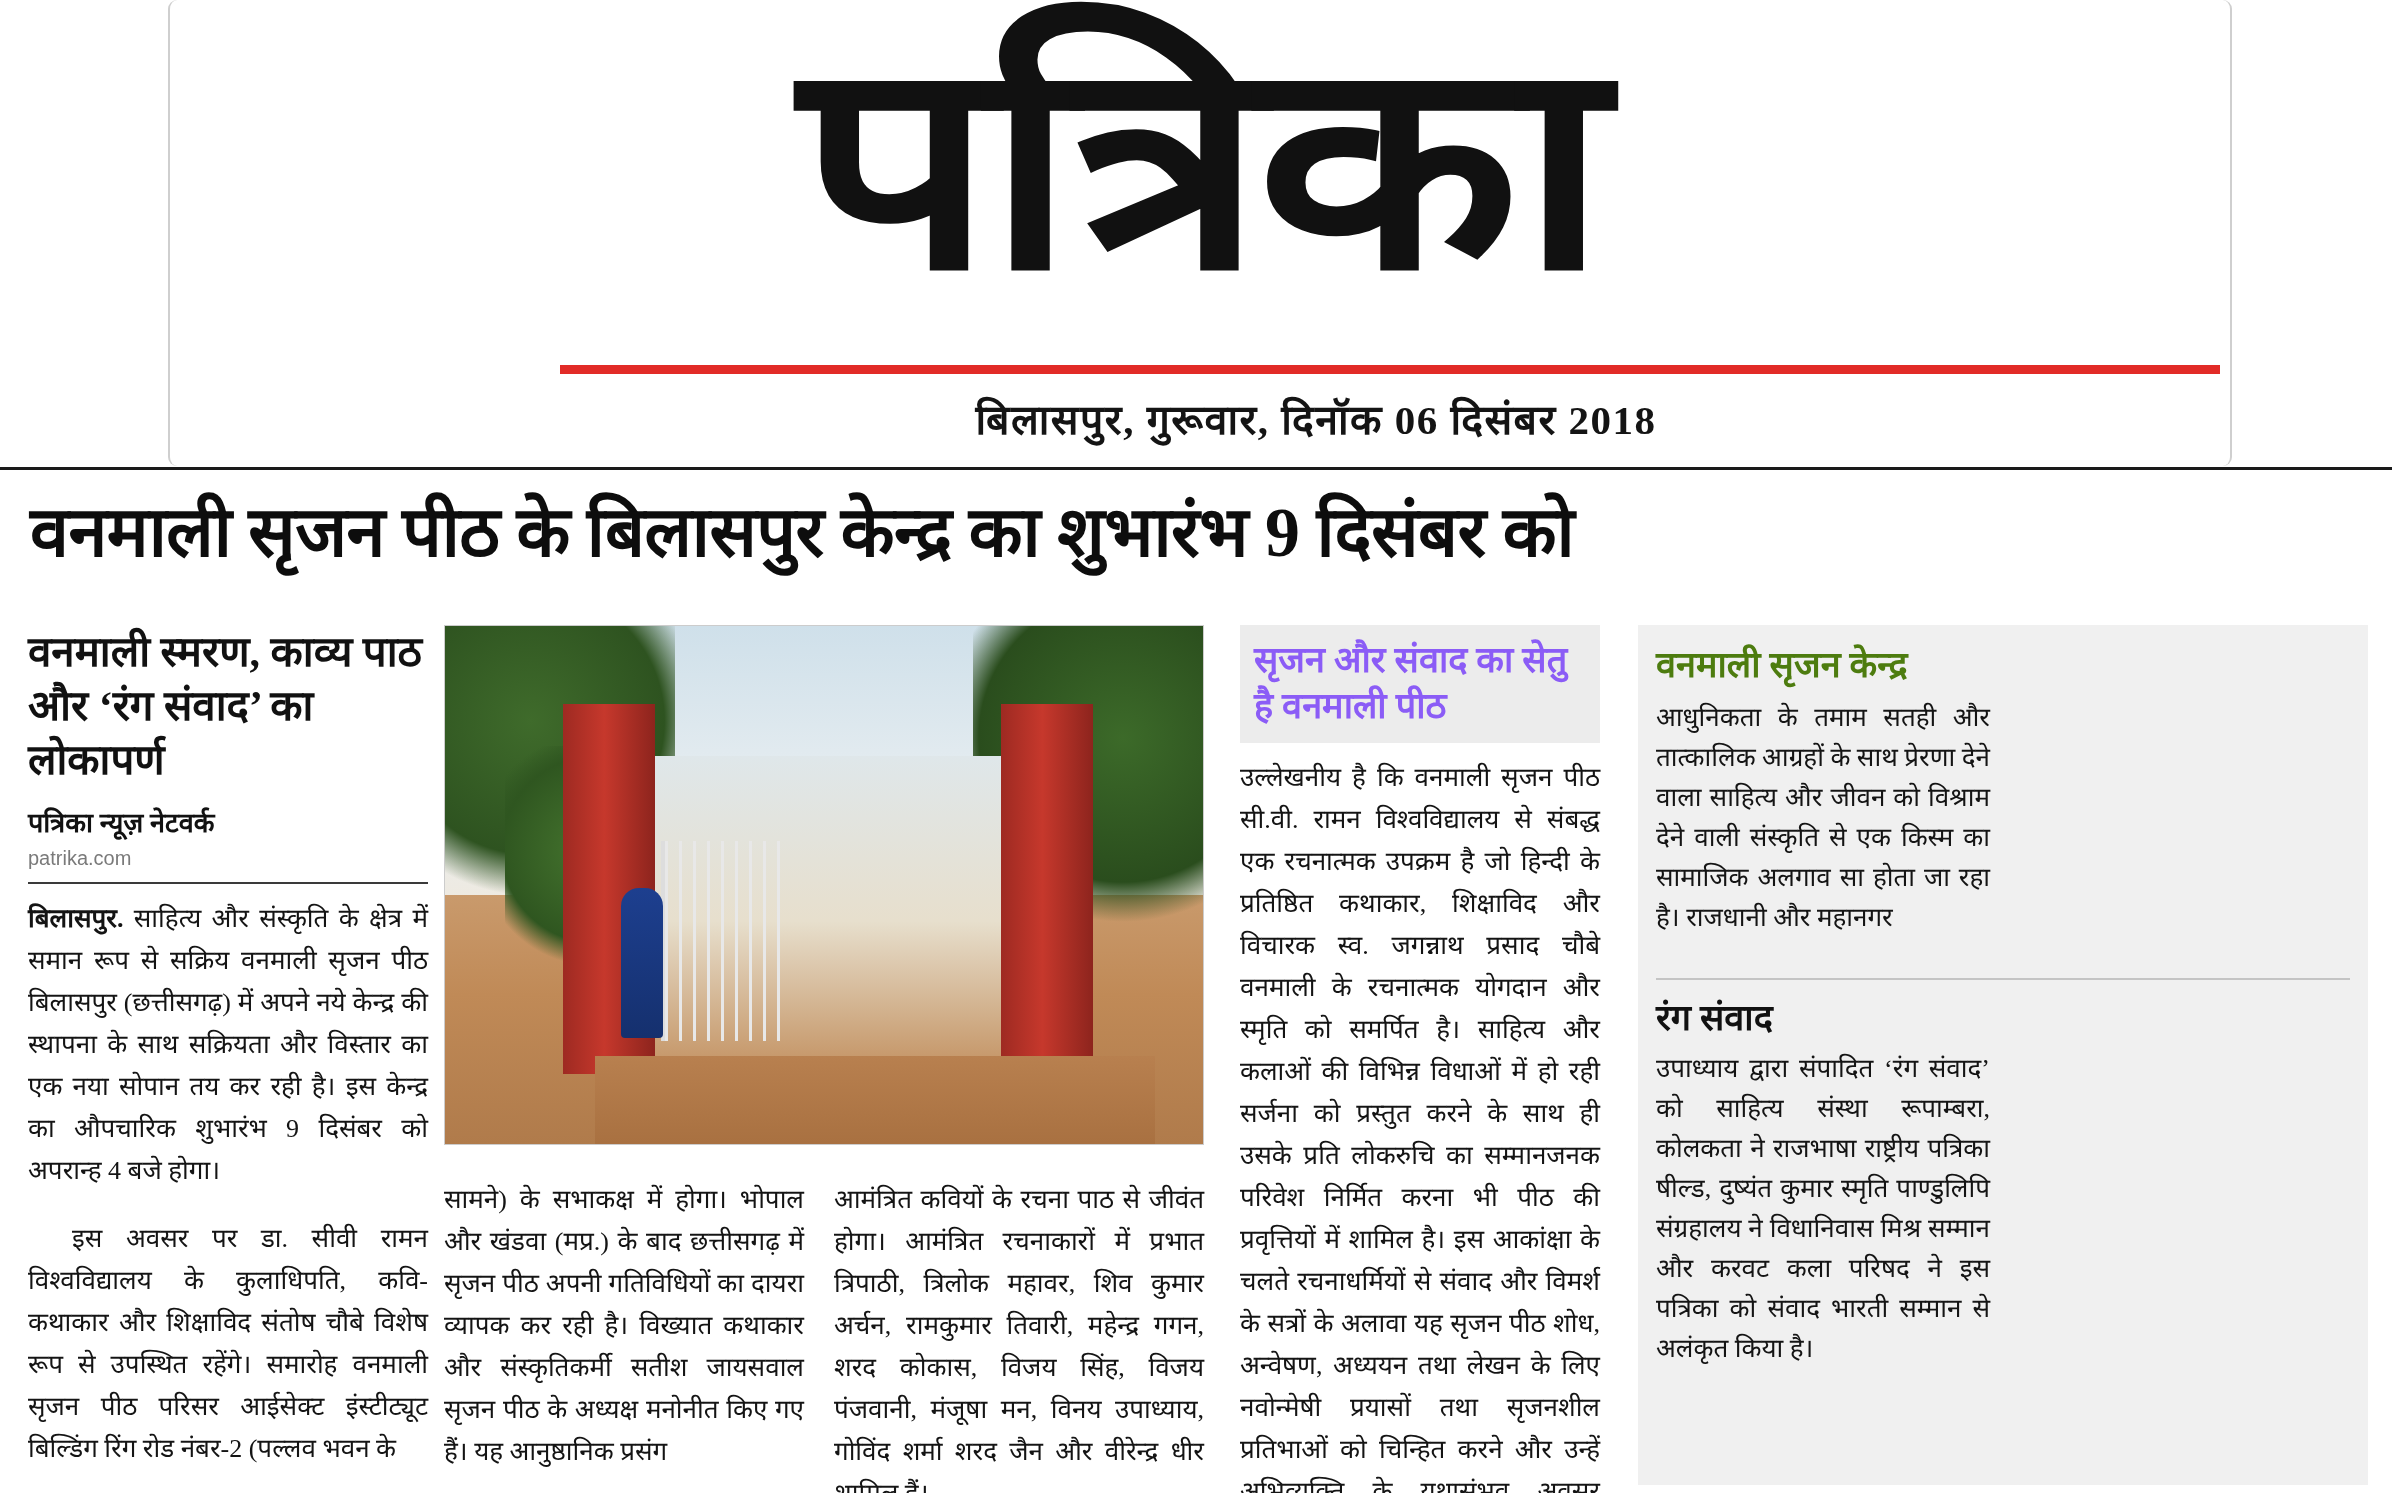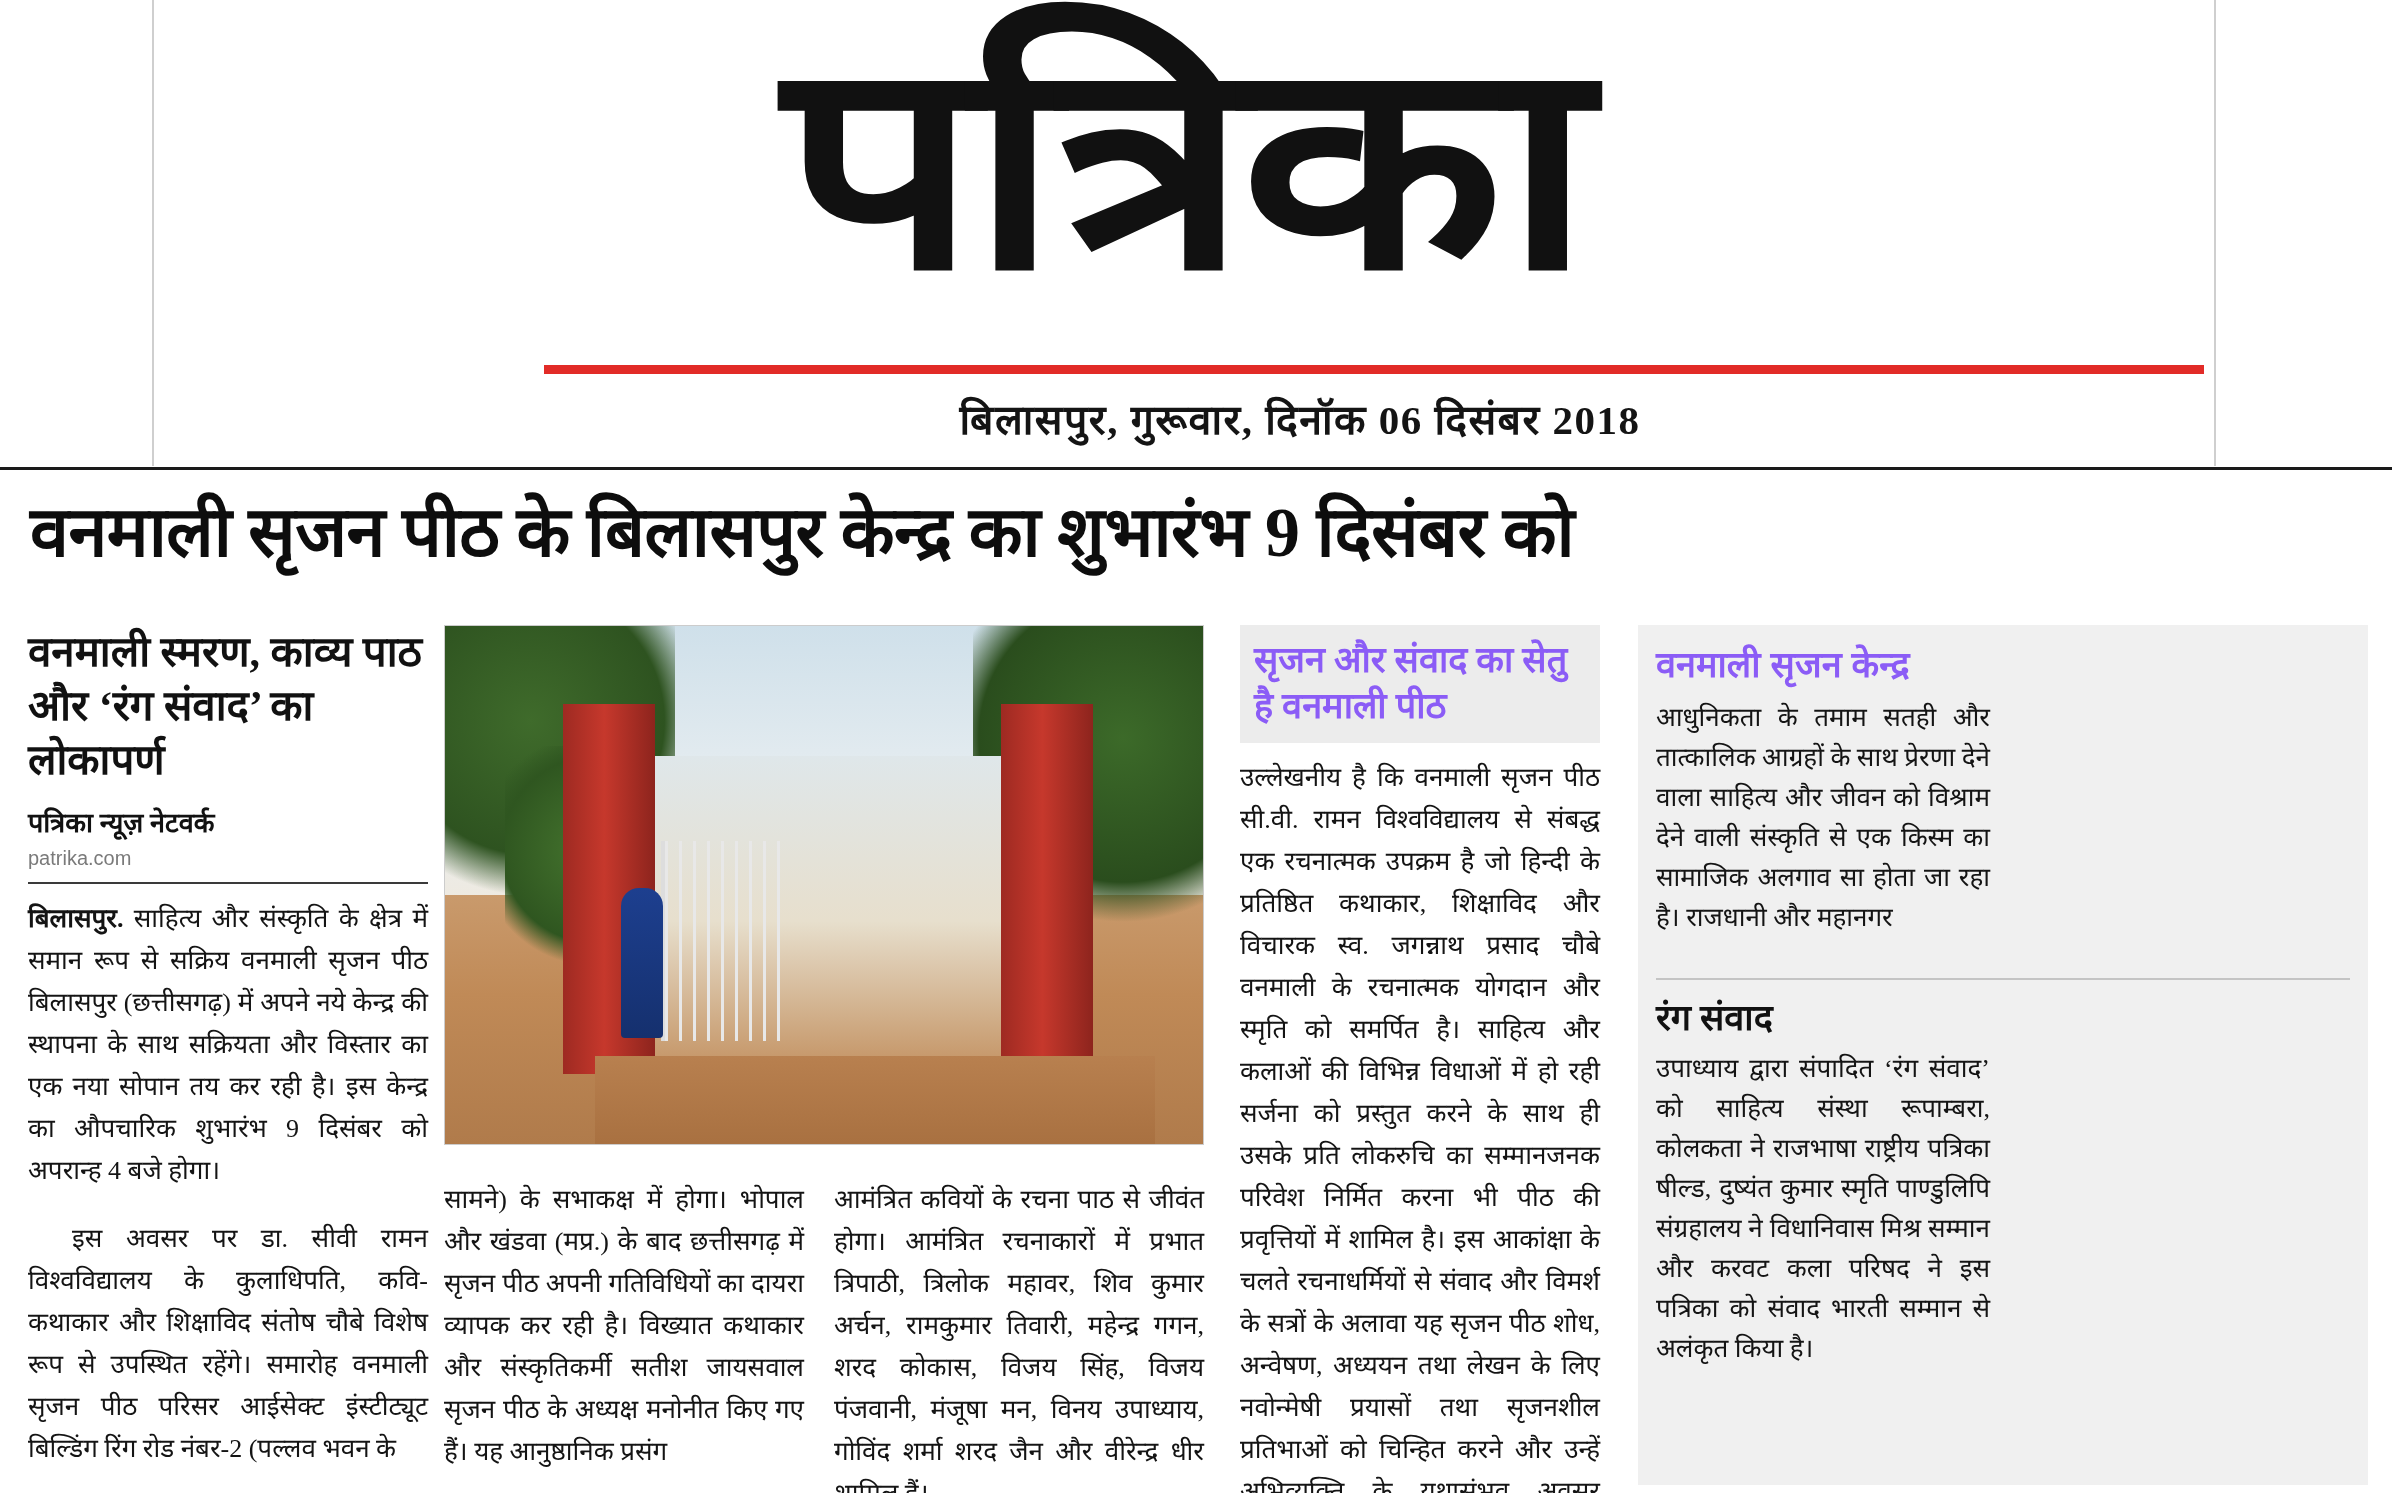--- a/index.html
+++ b/index.html
@@ -25,28 +25,29 @@
   
   .masthead {
     position: relative;
     width: 2392px;
     height: 470px;
     border-bottom: 3px solid #1a1a1a;
     box-sizing: border-box;
   }
   .masthead-inner {
     position: absolute;
-    left: 152px;
+    left: 168px;
     top: 0;
     width: 2064px;
     height: 466px;
     background: #fff;
     border-left: 2px solid #cfcfcf;
     border-right: 2px solid #cfcfcf;
     box-sizing: border-box;
+    border-radius: 9px;
   }
   .logo-wrap {
     position: absolute;
     left: 0;
     top: 4px;
     width: 2060px;
     text-align: center;
   }
   .logo-text {
     font-family: "Liberation Serif", serif;
@@ -258,24 +259,24 @@
   .rightpanel {
     position: absolute;
     left: 1610px;
     top: 0;
     width: 730px;
     height: 860px;
     background: #f0f0f0;
     box-sizing: border-box;
   }
   .rp-head {
-    font-family: Liberation Sans, sans-serif;
+    font-family: Liberation Serif, serif;
     font-weight: bold;
     font-size: 36px;
-    color: #8b5cf6;
+    color: #4d7c0f;
     padding: 14px 28px 10px 18px;
   }
   .rp-cols {
     display: flex;
     gap: 26px;
     padding: 0 18px;
   }
   .rp-col { width: 334px; }
   .rp-sep {
     margin: 14px 18px 0 18px;

